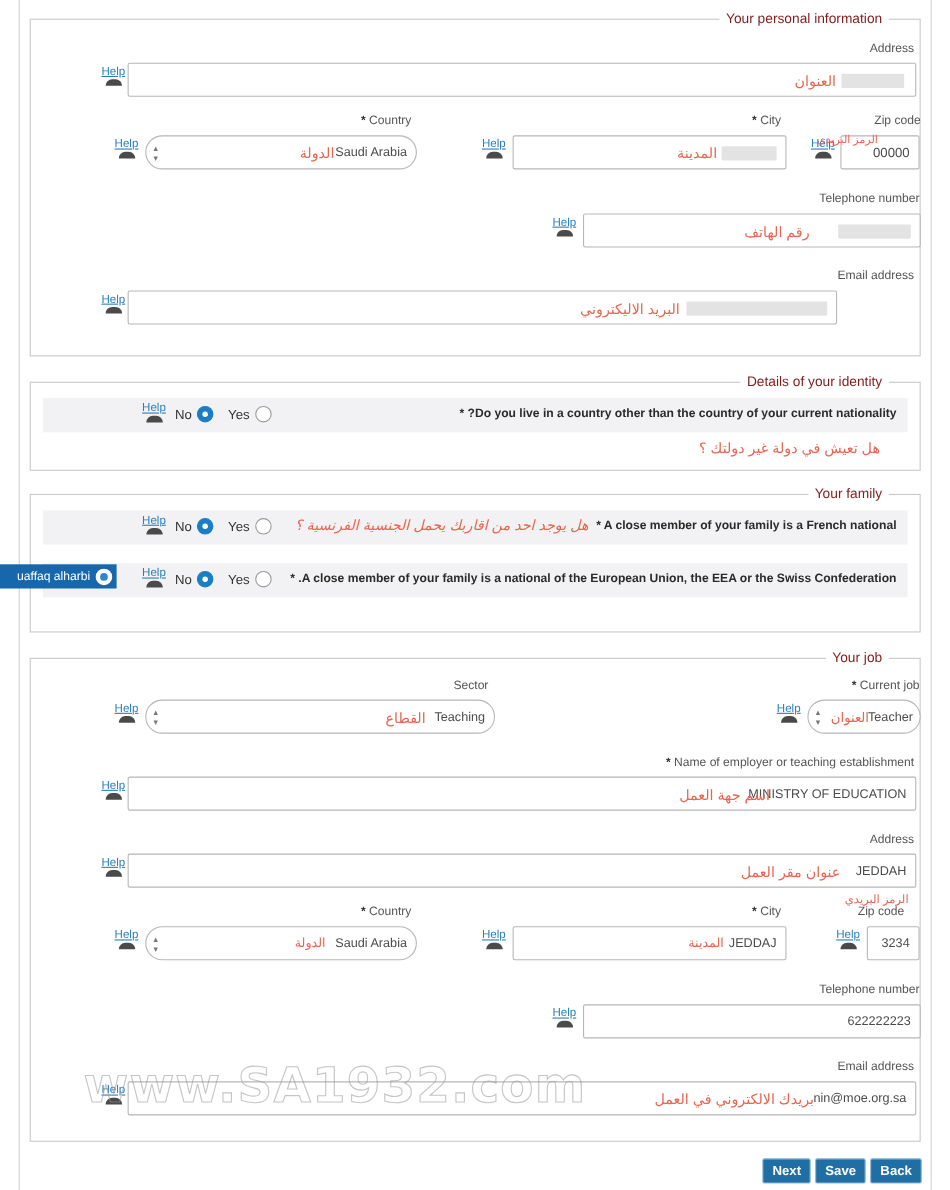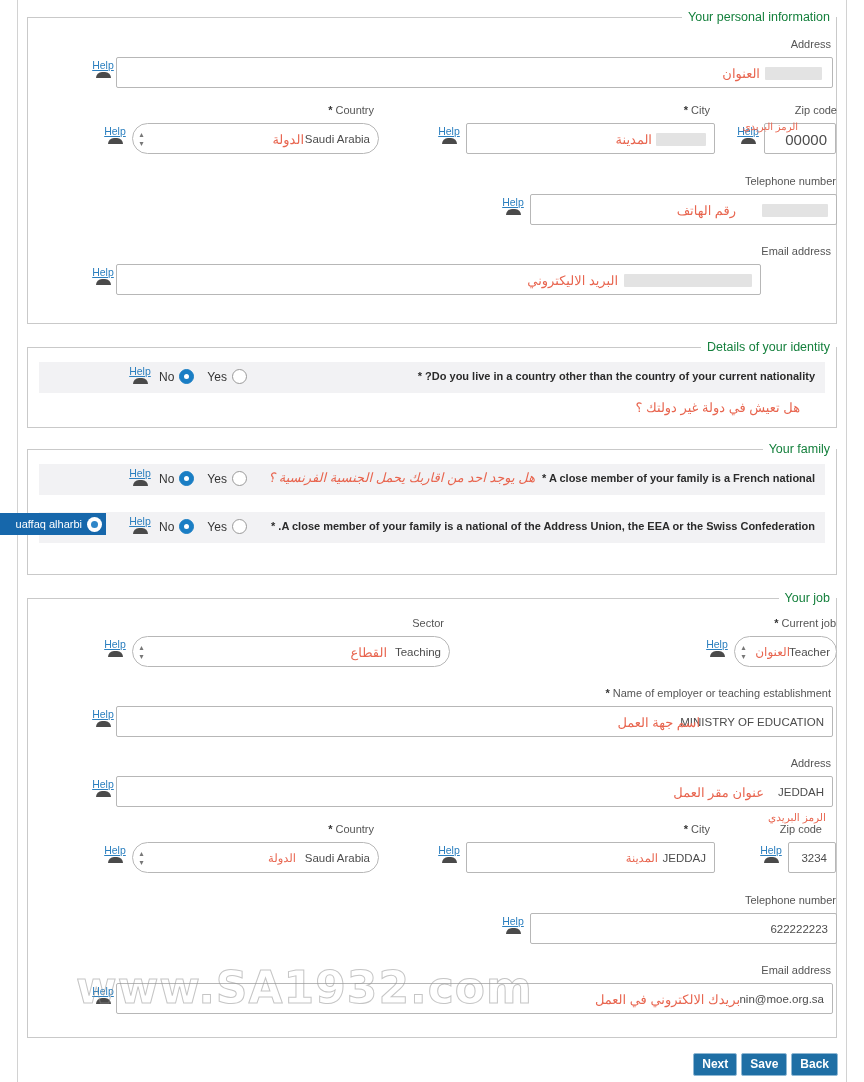--- a/index.html
+++ b/index.html
@@ -30,25 +30,25 @@
   }
 
   
   .fs {
     position: absolute;
     border: 1px solid #c9c9c9;
     background: #fff;
   }
   .fs-legend {
     position: absolute;
-    top: -8px; right: 0;
+    top: -8px; right: 28px;
     background: #fff;
     padding: 0 6px;
     font-size: 12.5px;
-    color: #15803d;
+    color: #7f1d1d;
     white-space: nowrap;
   }
 
   
   .field {
     position: absolute;
   }
   .flabel {
     position: absolute;
     right: 2px;
@@ -306,21 +306,21 @@
         </div>
       </div>
 
       <div class="field" style="left:700px; top:86px; width:110px; height:56px;">
         <span class="flabel" style="right:1px; top:0;">Zip code</span>
         <div class="help" style="left:5px; top:22px;">
           <span class="htxt">Help</span>
           <span class="harc"></span>
         </div>
         <div class="ctl" style="left:36px; top:19px; width:72px;">
-          <span class="val" style="right:8px; font-size:15px;">00000</span>
+          <span class="val" style="right:8px; font-size:12px;">00000</span>
         </div>
         <span class="flabel-ar" style="right:40px; top:17px; font-size:10px;">الرمز البريدي</span>
       </div>
 
       <div class="field" style="left:440px; top:155px; width:370px; height:56px;">
         <span class="flabel" style="right:2px; top:2px;">Telephone number</span>
         <div class="help" style="left:30px; top:24px;">
           <span class="htxt">Help</span>
           <span class="harc"></span>
         </div>
@@ -374,21 +374,21 @@
           <span class="rlabel" style="margin-left:8px;">Yes</span>
           <span class="radio"></span>
         </div>
         <div class="help" style="left:86px; top:4px;">
           <span class="htxt">Help</span>
           <span class="harc"></span>
         </div>
       </div>
 
       <div class="qrow" style="left:11px; top:62px; width:786px; height:31px;">
-        <span class="qtext" style="right:10px; top:8px;">* .A close member of your family is a national of the Address Union, the EEA or the Swiss Confederation</span>
+        <span class="qtext" style="right:10px; top:8px;">* .A close member of your family is a national of the European Union, the EEA or the Swiss Confederation</span>
         <div class="radio-group" style="left:120px; top:7px;">
           <span class="rlabel">No</span>
           <span class="radio checked"></span>
           <span class="rlabel" style="margin-left:8px;">Yes</span>
           <span class="radio"></span>
         </div>
         <div class="help" style="left:86px; top:4px;">
           <span class="htxt">Help</span>
           <span class="harc"></span>
         </div>

